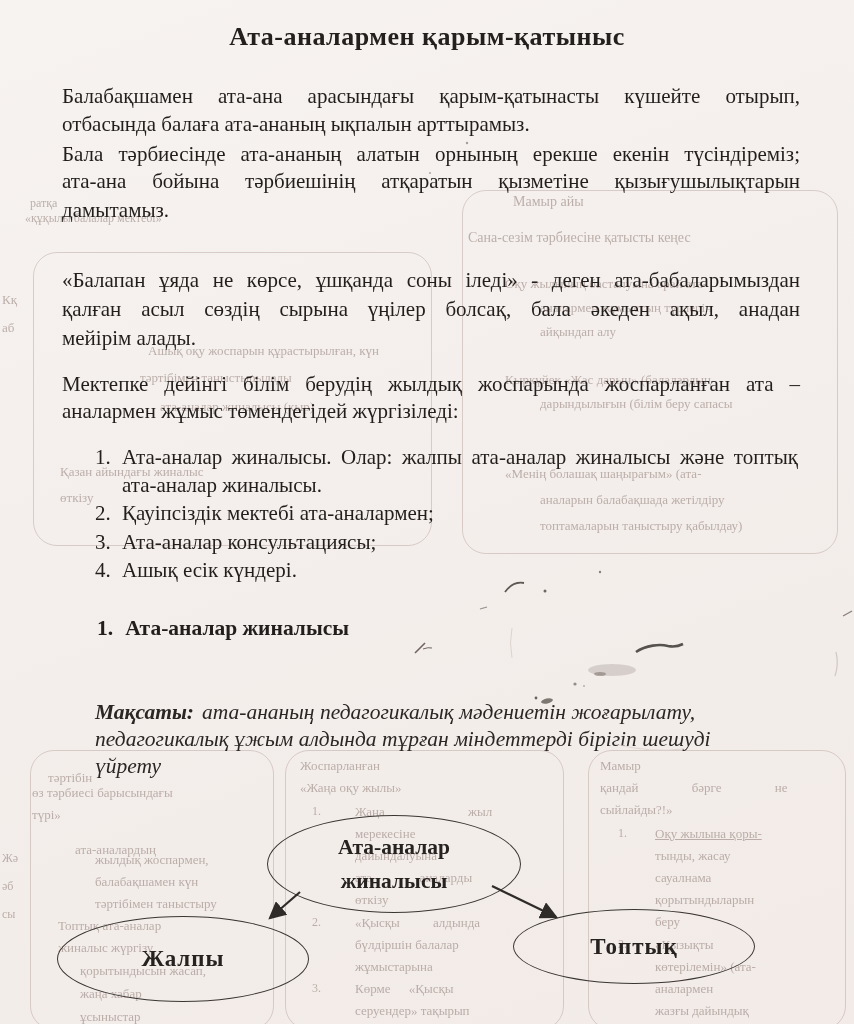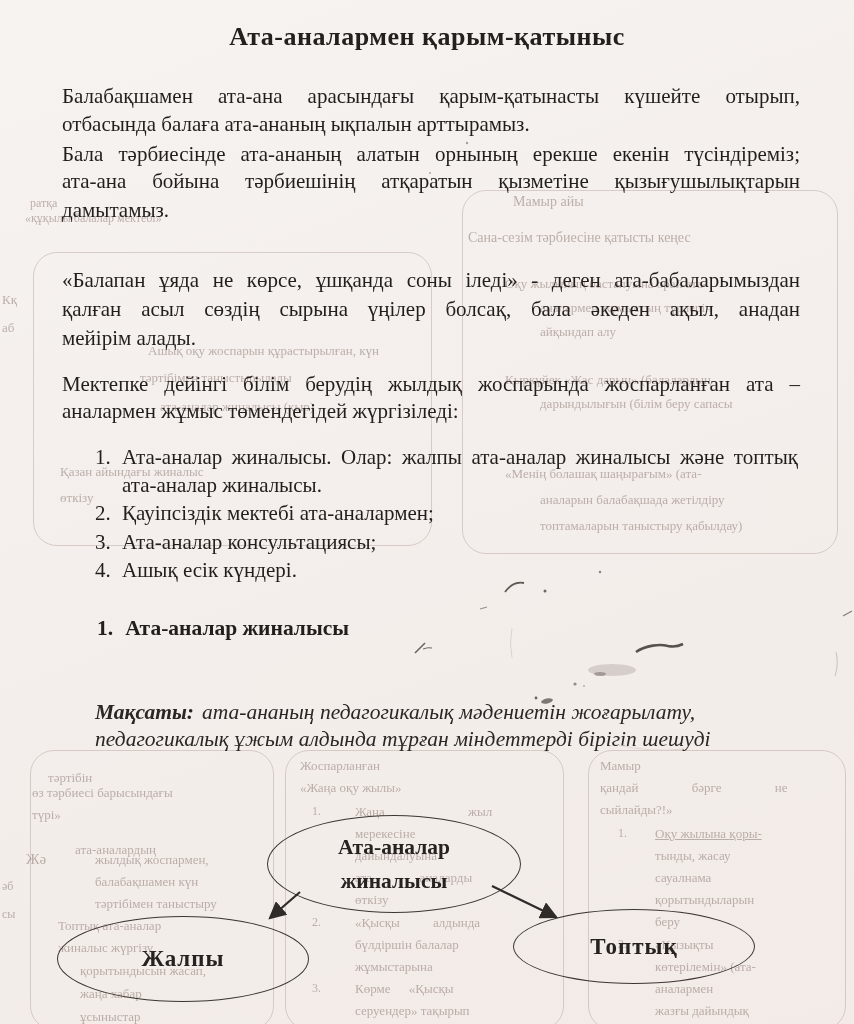--- a/index.html
+++ b/index.html
@@ -76,21 +76,21 @@
       <span class="bf" style="left: 32px; top: 807px;">түрі»</span>
       <span class="bf" style="left: 75px; top: 830px; margin-top: 12px;">ата-аналардың</span>
       <span class="bf" style="left: 95px; top: 852px;">жылдық жоспармен,</span>
       <span class="bf" style="left: 95px; top: 874px;">балабақшамен күн</span>
       <span class="bf" style="left: 95px; top: 896px;">тәртібімен таныстыру</span>
       <span class="bf" style="left: 58px; top: 918px;">Топтық ата-аналар</span>
       <span class="bf" style="left: 58px; top: 940px;">жиналыс жүргізу</span>
       <span class="bf" style="left: 80px; top: 963px;">қорытындысын жасап,</span>
       <span class="bf" style="left: 80px; top: 986px;">жаңа хабар</span>
       <span class="bf" style="left: 80px; top: 1009px;">ұсыныстар</span>
-      <span class="bf" style="left: 2px; top: 851px; font-size: 15px; margin-left: 24px;">Жә</span>
+      <span class="bf" style="left: 2px; top: 851px; font-size: 12px;">Жә</span>
       <span class="bf" style="left: 2px; top: 879px; font-size: 12px;">әб</span>
       <span class="bf" style="left: 2px; top: 907px; font-size: 12px;">сы</span>
       <span class="bf" style="left: 300px; top: 758px;">Жоспарланған</span>
       <span class="bf" style="left: 300px; top: 780px;">«Жаңа оқу жылы»</span>
       <span class="bf" style="left: 312px; top: 804px; font-size: 12px;">1.</span>
       <span class="bf" style="left: 355px; top: 804px; word-spacing: 80px;">Жаңа жыл</span>
       <span class="bf" style="left: 355px; top: 826px;">мерекесіне</span>
       <span class="bf" style="left: 355px; top: 848px;">дайындалуына</span>
       <span class="bf" style="left: 355px; top: 870px; word-spacing: 40px;">ата- аналарды</span>
       <span class="bf" style="left: 355px; top: 892px;">өткізу</span>
@@ -144,20 +144,21 @@
   <div class="ln li nw" style="top:557px">Ашық есік күндері.</div>
 
   <div class="ln sub" style="top:615px">
     <span>1.</span><span class="gap"></span><span>Ата-аналар жиналысы</span>
   </div>
 
   <div class="ln goal" style="top:663px">
     <span class="lbl">Мақсаты:</span><span>ата-ананың педагогикалық мәдениетін жоғарылату,</span>
   </div>
   <div class="ln goal" style="top:690px">педагогикалық ұжым алдында тұрған міндеттерді бірігіп шешуді</div>
+  <div class="ln goal" style="top:717px">үйрету</div>
 
   <div class="el" id="el-top">
     <span class="l1">Ата-аналар</span>
     <span class="l2">жиналысы</span>
   </div>
   <div class="el" id="el-left">
     <span>Жалпы</span>
   </div>
   <div class="el" id="el-right">
     <span>Топтық</span>

